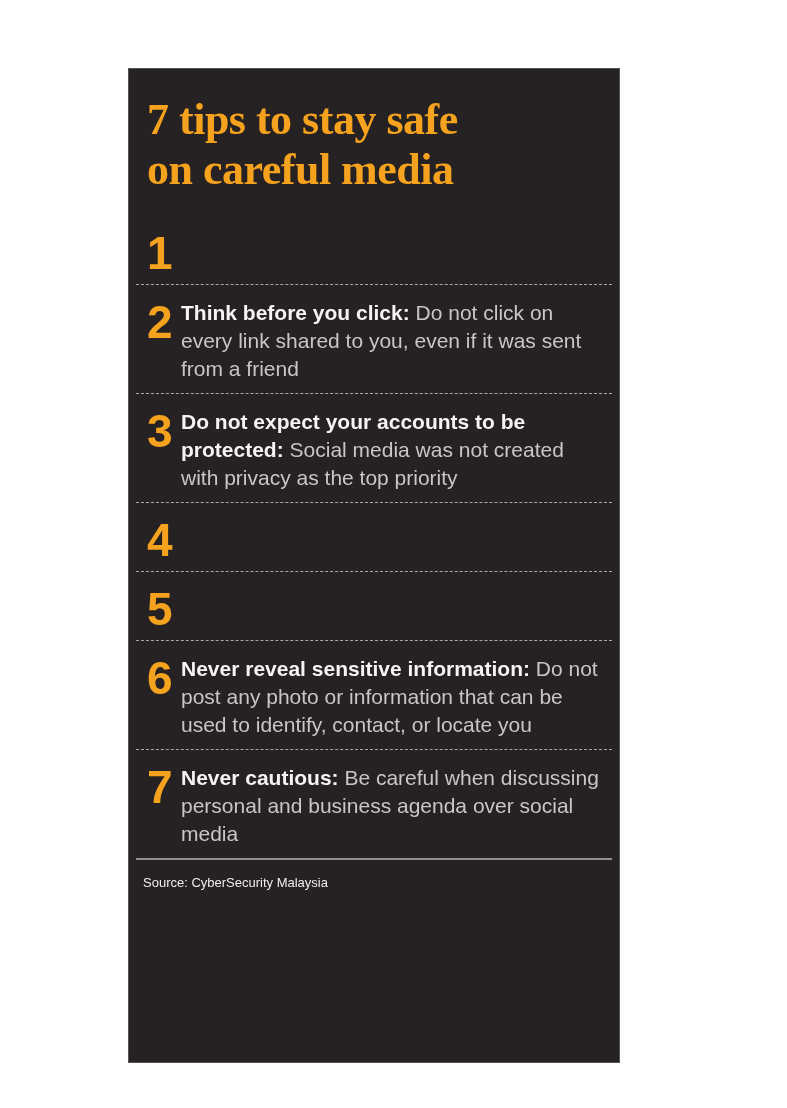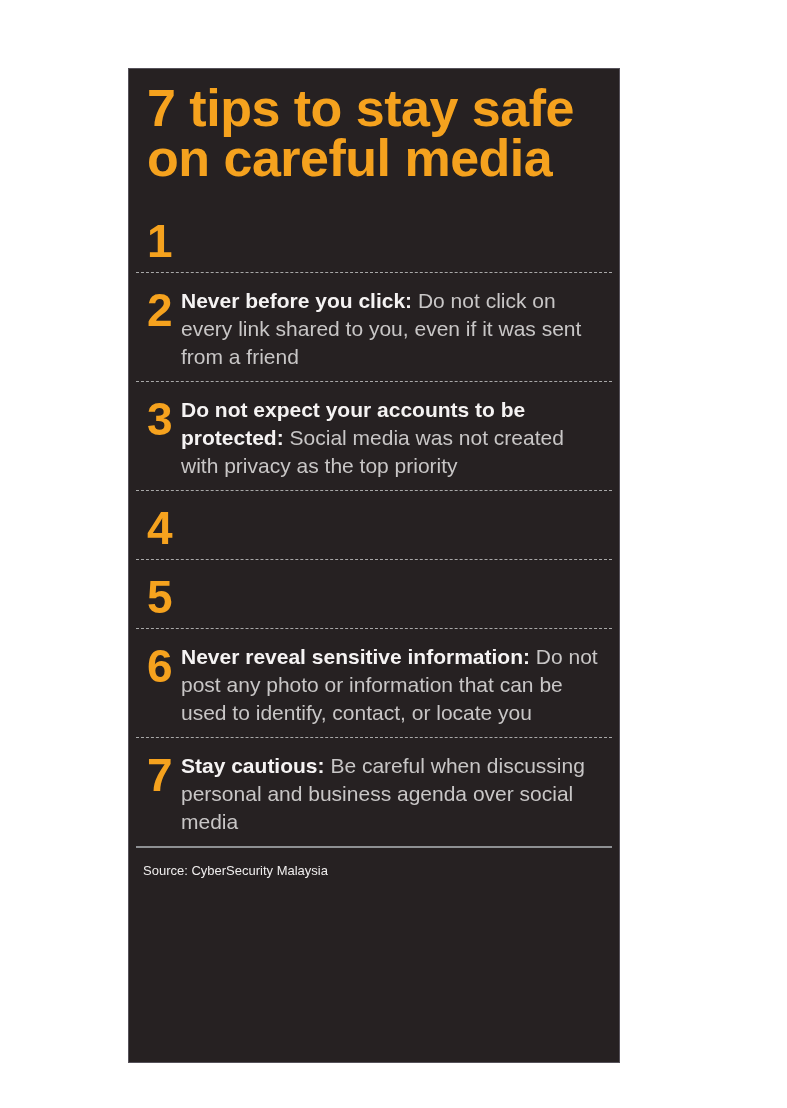--- a/index.html
+++ b/index.html
@@ -22,26 +22,27 @@
   .card {
     position: absolute;
     left: 128px; top: 68px;
     width: 492px; height: 995px;
     background: var(--card-bg);
     border: 1px solid #56525A;
     padding: 14px 16px 0 18px;
     overflow: hidden;
   }
   .title {
-    margin: 0 0 21px 0;
+    margin: 12px 0 21px 0;
     color: var(--accent);
-    font-size: 52px;
+    font-size: 44px;
     line-height: 50px;
     font-weight: bold;
     letter-spacing: -0.5px;
+    font-family: Liberation Serif, serif;
   }
   .title .line { display: block; }
   .tips-list { margin: 0 -9px 0 -11px; }
   .tip-row {
     display: flex;
     align-items: flex-start;
     padding: 14px 9px 10px 11px;
   }
   .tip-row + .tip-row { border-top: 1px dashed var(--divider); }
   .tip-number {
@@ -85,21 +86,21 @@
     </h1>
 
     <div class="tips-list">
 
       <div class="tip-row">
         <span class="tip-number">1</span>
       </div>
 
       <div class="tip-row">
         <span class="tip-number">2</span>
-        <p class="tip-text"><strong class="tip-lead">Never before you click:</strong> <span>Do not click on every link shared to you, even if it was sent from a friend</span></p>
+        <p class="tip-text"><strong class="tip-lead">Think before you click:</strong> <span>Do not click on every link shared to you, even if it was sent from a friend</span></p>
       </div>
 
       <div class="tip-row">
         <span class="tip-number">3</span>
         <p class="tip-text"><strong class="tip-lead">Do not expect your accounts to be protected:</strong> <span>Social media was not created with privacy as the top priority</span></p>
       </div>
 
       <div class="tip-row">
         <span class="tip-number">4</span>
       </div>
@@ -108,21 +109,21 @@
         <span class="tip-number">5</span>
       </div>
 
       <div class="tip-row">
         <span class="tip-number">6</span>
         <p class="tip-text"><strong class="tip-lead">Never reveal sensitive information:</strong> <span>Do not post any photo or information that can be used to identify, contact, or locate you</span></p>
       </div>
 
       <div class="tip-row">
         <span class="tip-number">7</span>
-        <p class="tip-text"><strong class="tip-lead">Stay cautious:</strong> <span>Be careful when discussing personal and business agenda over social media</span></p>
+        <p class="tip-text"><strong class="tip-lead">Never cautious:</strong> <span>Be careful when discussing personal and business agenda over social media</span></p>
       </div>
 
     </div>
 
     <div class="card-footer">
       <p class="source-line">Source: CyberSecurity Malaysia</p>
     </div>
 
   </div>
 </div>

